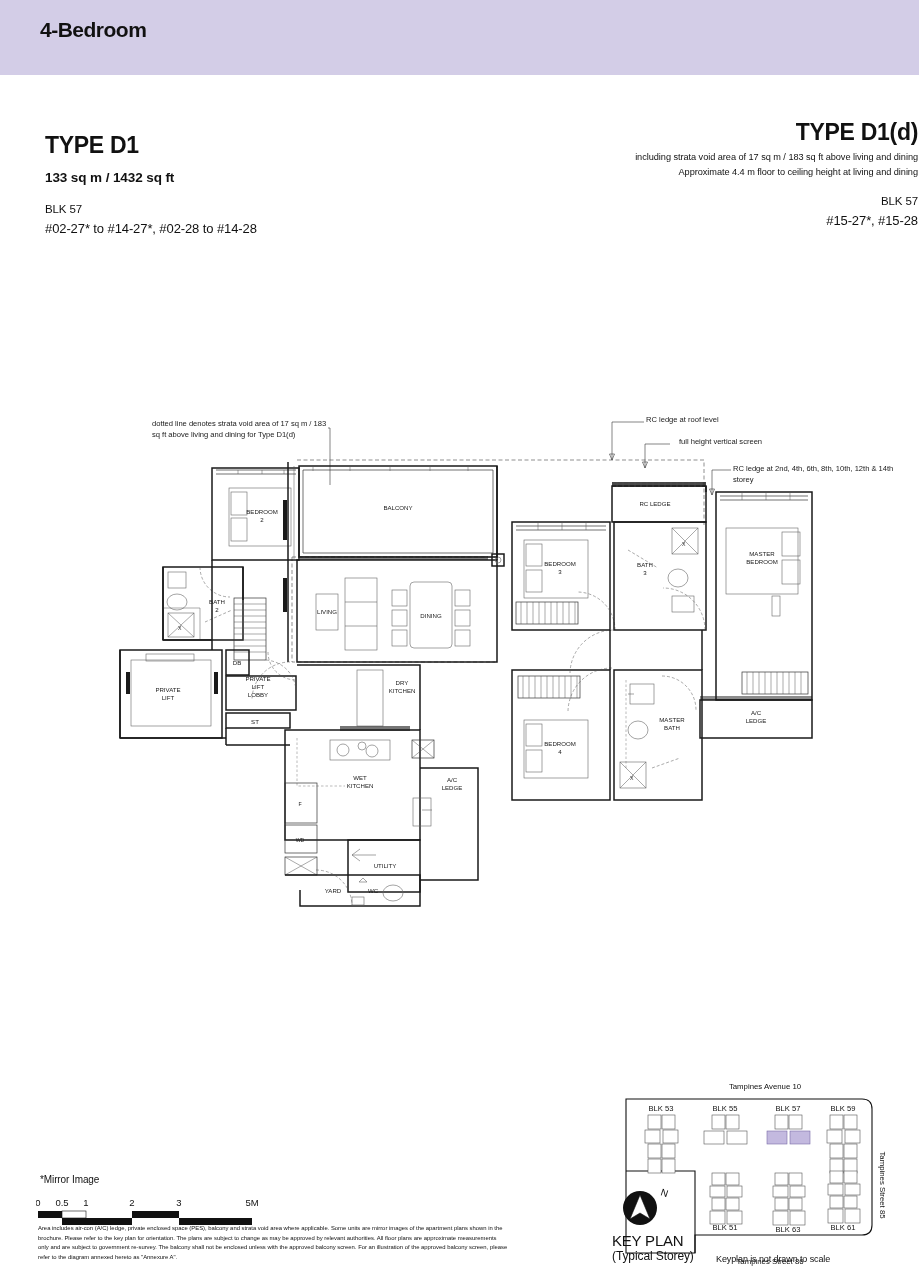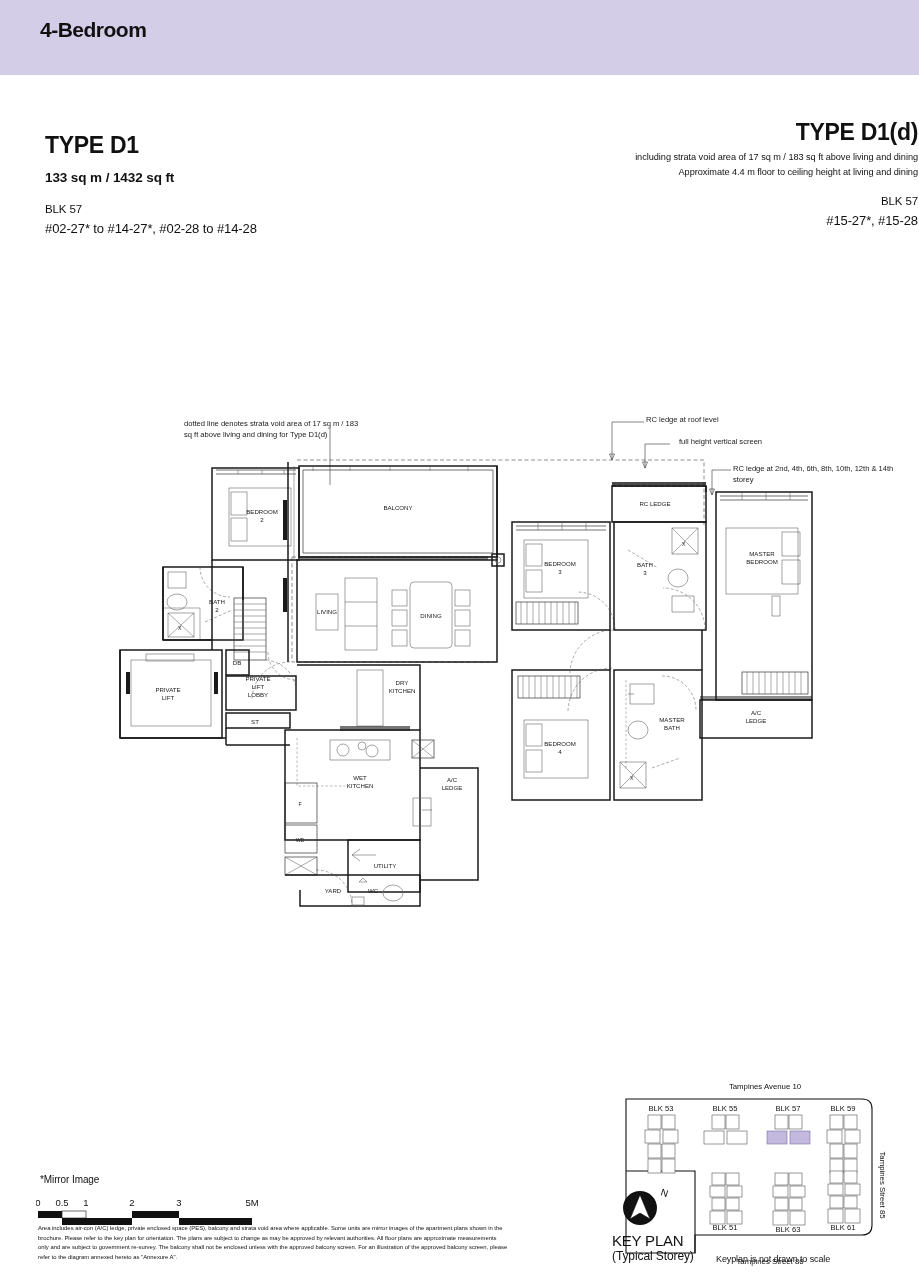--- a/index.html
+++ b/index.html
@@ -17,21 +17,21 @@
   #type-right{left:588px;top:120px;width:330px;text-align:right;}
   .type-name{font-size:23px;font-weight:700;letter-spacing:-0.3px;line-height:1.1;}
   .type-area{font-size:13.5px;font-weight:700;margin-top:12px;letter-spacing:-0.1px;}
   .type-note{font-size:9.2px;line-height:1.45;margin-top:6px;letter-spacing:-0.05px;}
   .type-blk{font-size:11.5px;margin-top:16px;line-height:1.55;letter-spacing:-0.1px;}
   .type-units{font-size:13px;line-height:1.55;letter-spacing:-0.1px;}
   #type-right .type-blk{margin-top:14px;}
 
   
   .callout{position:absolute;font-size:7.6px;line-height:1.42;color:#1a1a1a;letter-spacing:-0.02px;}
-  #callout-void{left:152px;top:419px;width:175px;margin-left:32px;}
+  #callout-void{left:152px;top:419px;width:175px;}
   #callout-rcroof{left:646px;top:415px;width:180px;}
   #callout-screen{left:672px;top:437px;width:180px;margin-left:7px;}
   #callout-rcledge{left:733px;top:464px;width:180px;}
 
   
   #floorplan{position:absolute;left:0px;top:400px;width:919px;height:530px;}
 
   
   #mirror-image{position:absolute;left:40px;top:1174px;font-size:10px;letter-spacing:-0.1px;}
   #scalebar{position:absolute;left:36px;top:1196px;width:230px;height:34px;}

